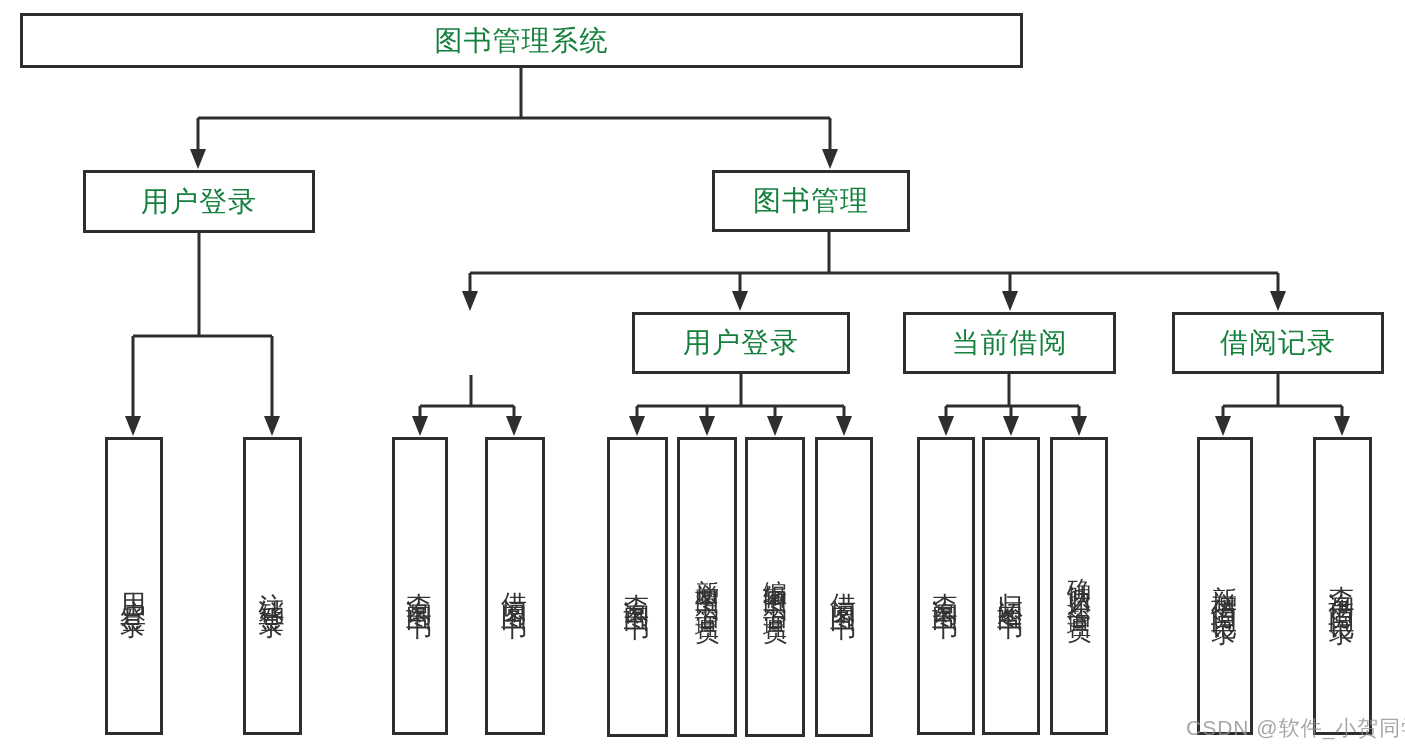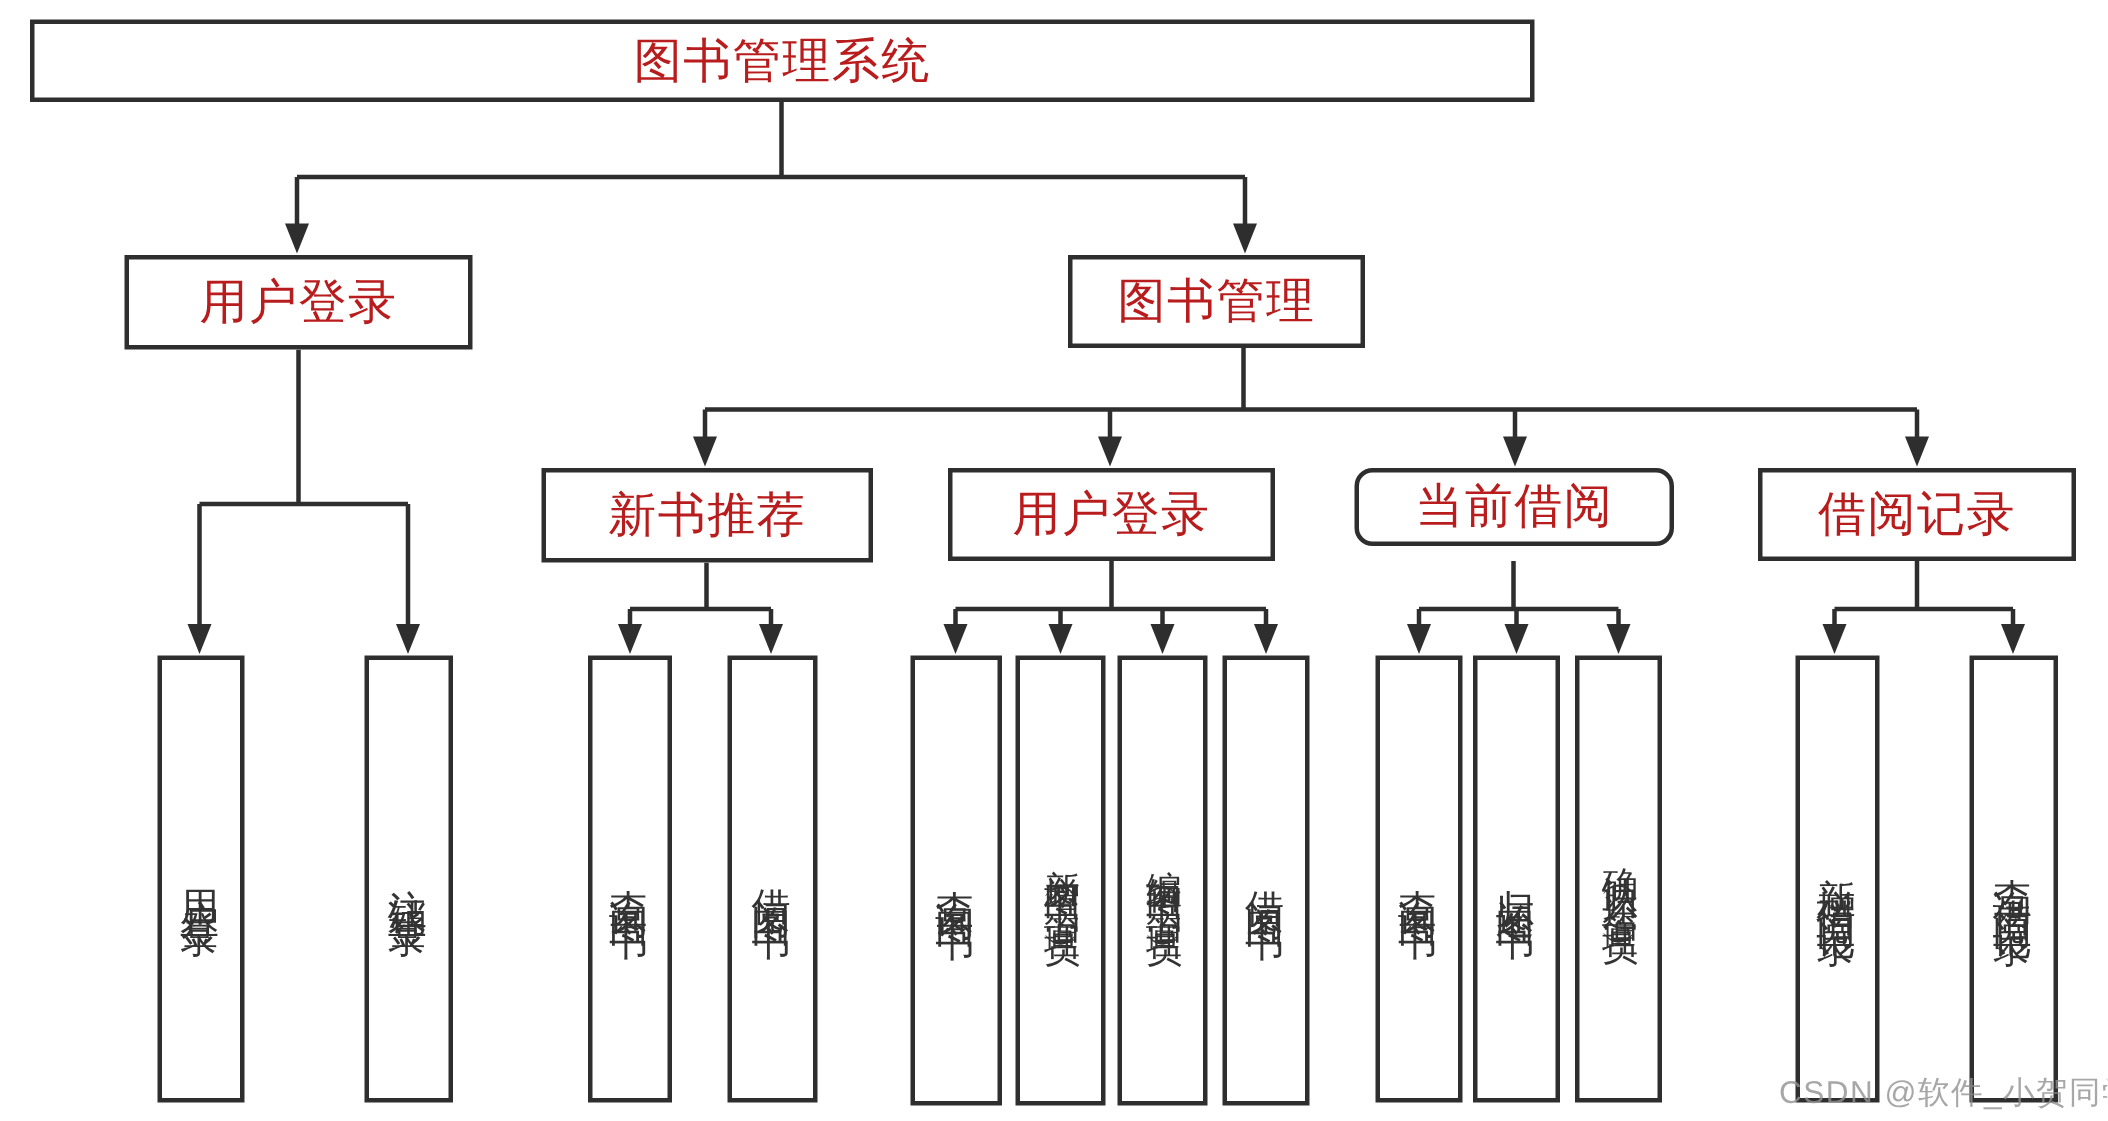--- a/index.html
+++ b/index.html
@@ -21,24 +21,24 @@
     position: absolute;
     box-sizing: border-box;
     background: #ffffff;
     border: 3px solid #2e2e2e;
     display: flex;
     align-items: center;
     justify-content: center;
     z-index: 1;
   }
   .hlabel {
-    font-size: 32px;
+    font-size: 28px;
     letter-spacing: 1px;
     white-space: nowrap;
-    color: #b91c1c;
+    color: #15803d;
     font-family: Liberation Mono, monospace;
   }
   .vlabel {
     writing-mode: vertical-rl;
     text-orientation: mixed;
     white-space: nowrap;
     color: #333333;
   }
   .v-short { font-size: 26px; letter-spacing: 7px; }
   .v-long  { font-size: 24px; letter-spacing: 6px; }
@@ -105,27 +105,24 @@
     <span class="hlabel">图书管理系统</span>
   </div>
 
   <div class="node" style="left:83px; top:170px; width:232px; height:63px;">
     <span class="hlabel">用户登录</span>
   </div>
   <div class="node" style="left:712px; top:170px; width:198px; height:62px;">
     <span class="hlabel">图书管理</span>
   </div>
 
-  <div class="node" style="left:361px; top:312px; width:221px; height:63px;">
-    <span class="hlabel">新书推荐</span>
-  </div>
   <div class="node" style="left:632px; top:312px; width:218px; height:62px;">
     <span class="hlabel">用户登录</span>
   </div>
-  <div class="node" style="left:903px; top:312px; width:213px; height:52px;border-radius:12px;">
+  <div class="node" style="left:903px; top:312px; width:213px; height:62px;">
     <span class="hlabel">当前借阅</span>
   </div>
   <div class="node" style="left:1172px; top:312px; width:212px; height:62px;">
     <span class="hlabel">借阅记录</span>
   </div>
 
   <div class="node" style="left:105px; top:437px; width:58px; height:298px;">
     <span class="vlabel v-short">用户登录</span>
   </div>
   <div class="node" style="left:243px; top:437px; width:59px; height:298px;">

